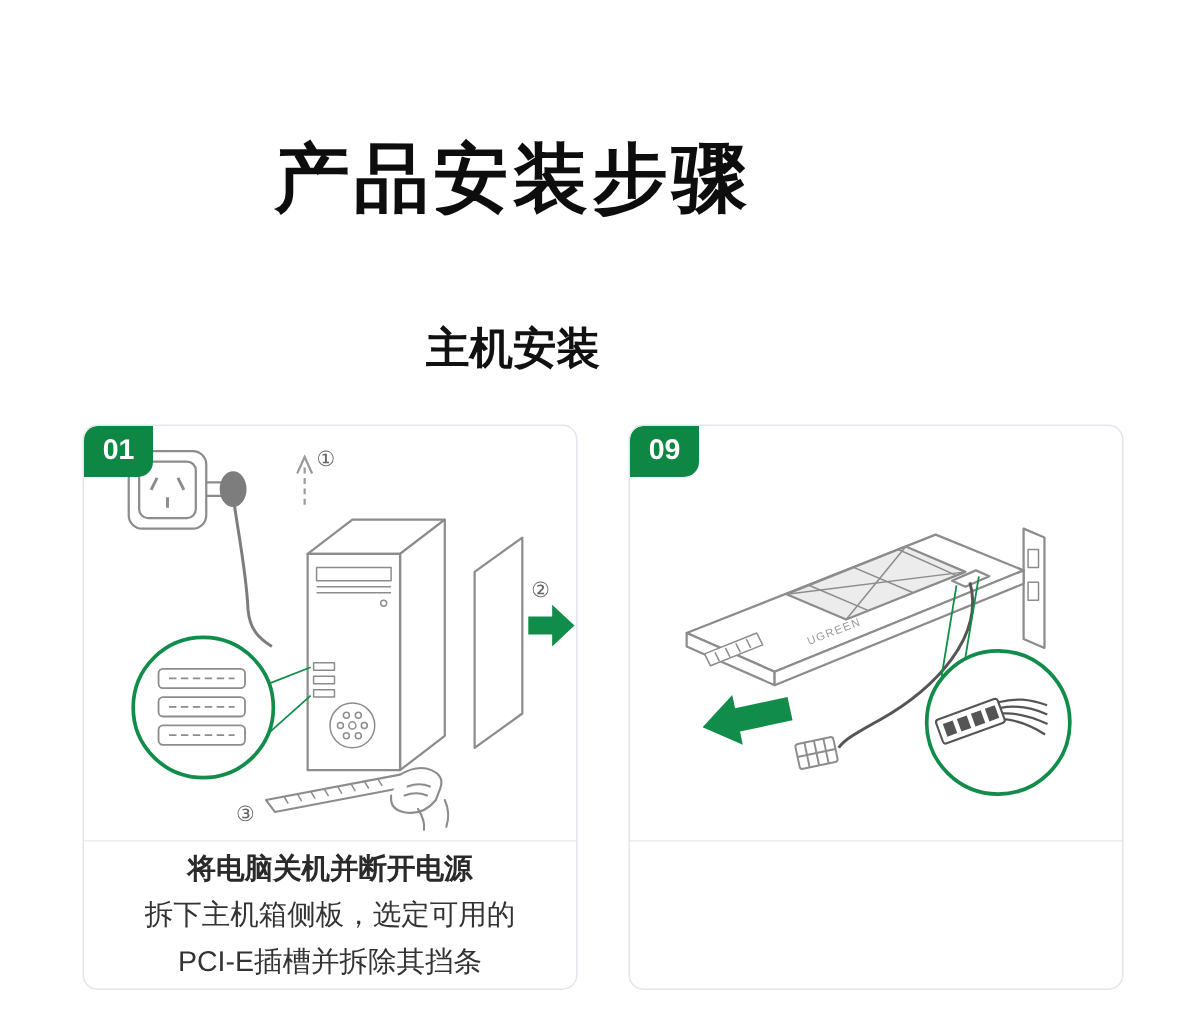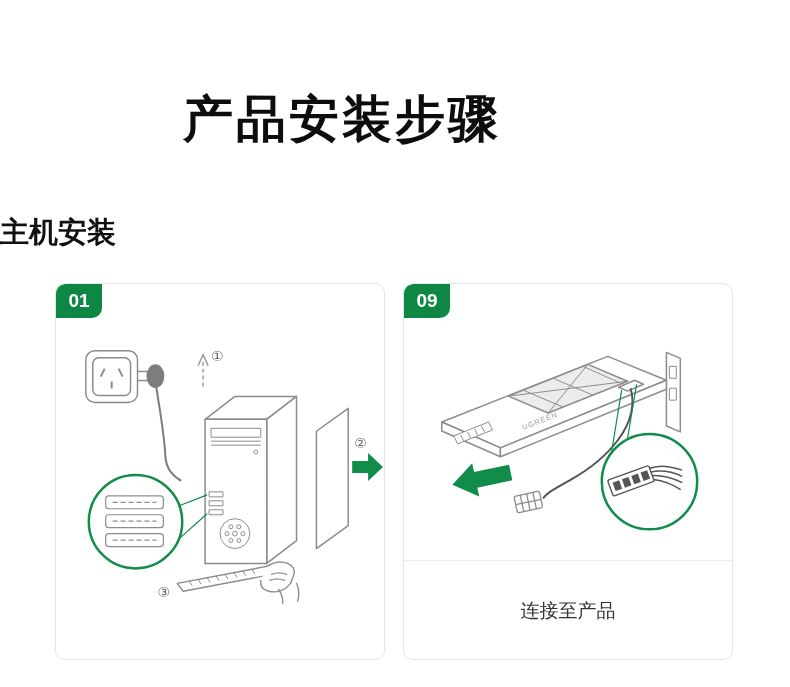--- a/index.html
+++ b/index.html
@@ -8,24 +8,24 @@
     width:790px; height:687px;
     font-family:"Liberation Sans","DejaVu Sans",sans-serif;
     color:#222; overflow:hidden;
   }
   .page { position:relative; width:684px; height:687px; background:#fff; }
   .title {
     padding-top:86px; text-align:center;
     font-size:50px; font-weight:bold; letter-spacing:3px; color:#0d0d0d;
   }
   .subtitle {
-    margin-top:60px; text-align:left;
+    margin-top:60px; text-align:center;
     font-size:29px; font-weight:bold; color:#111;
   }
-  .cards { position:absolute; left:55px; top:283px; display:flex; gap:18px;justify-content:flex-end; }
+  .cards { position:absolute; left:55px; top:283px; display:flex; gap:34px;justify-content:flex-end; }
   .card {
     width:330px; height:377px; background:#fff;
     border:1px solid #e2e6ec; border-radius:10px;
     position:relative; display:flex; flex-direction:column; overflow:hidden;
   }
   .badge {
     position:absolute; top:0; left:0; width:46px; height:34px;
     background:#0e8745; color:#fff; font-size:19px; font-weight:bold;
     display:flex; align-items:center; justify-content:center;
     border-radius:9px 0 10px 0; z-index:2;
@@ -139,20 +139,25 @@
           </g>
           <g stroke="#8c8c8c" fill="#fff" stroke-width="1.4" stroke-linecap="round">
             <path d="M212 233 q12 -7 21 -3 q9 4 6 12 l-3 8 q-9 11 -22 8 q-9 -2 -8 -11"></path>
             <path d="M217 241 q8 -3 15 0" fill="none"></path>
             <path d="M215 247 q8 -3 15 0" fill="none"></path>
             <path d="M224 256 q5 8 4 14" fill="none"></path>
             <path d="M242 250 q4 9 1 18" fill="none"></path>
           </g>
         </svg>
       </div>
+      <div class="caption">
+        <div class="b">将电脑关机并断开电源</div>
+        <div>拆下主机箱侧板，选定可用的</div>
+        <div>PCI-E插槽并拆除其挡条</div>
+      </div>
     </div>
 
     <div class="card">
       <div class="badge">09</div>
       <div class="illus">
         <svg width="330" height="276" viewBox="0 0 330 276">
 
           <g stroke="#8c8c8c" fill="#fff" stroke-width="1.5" stroke-linejoin="round">
             <polygon points="264,68 278,74 278,148 264,142"></polygon>
             <rect x="267" y="82" width="7" height="12" stroke-width="1"></rect>
@@ -211,18 +216,17 @@
                 <path d="M250 191 C 262 192 270 196 280 204"></path>
                 <path d="M250 195 C 262 197 270 202 278 210"></path>
                 <path d="M250 199 C 260 202 268 208 276 216"></path>
                 <path d="M250 203 C 258 207 266 214 272 222"></path>
               </g>
             </g>
           </g>
         </svg>
       </div>
       <div class="caption">
-        <div>连接至产品</div>
       </div>
     </div>
 
   </div>
 </div>
 
 </body></html>

